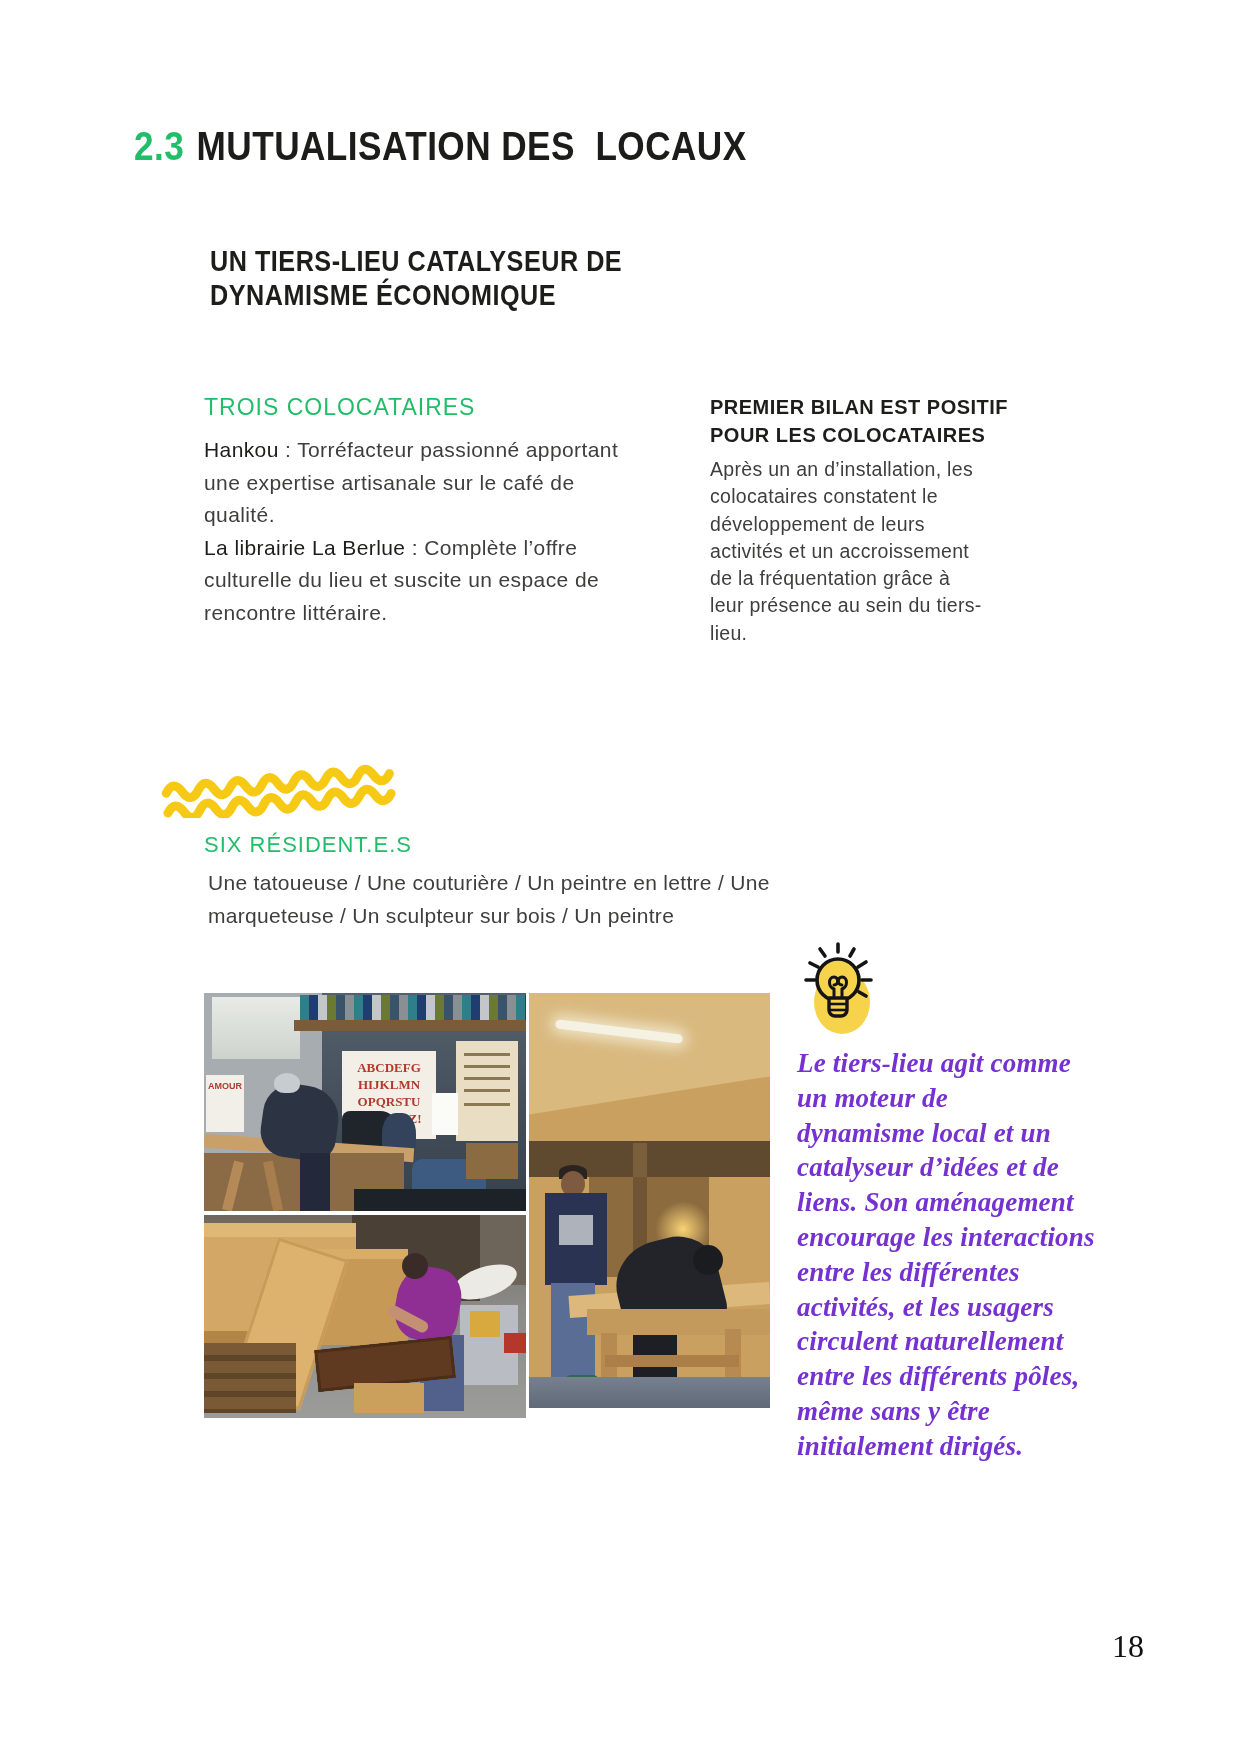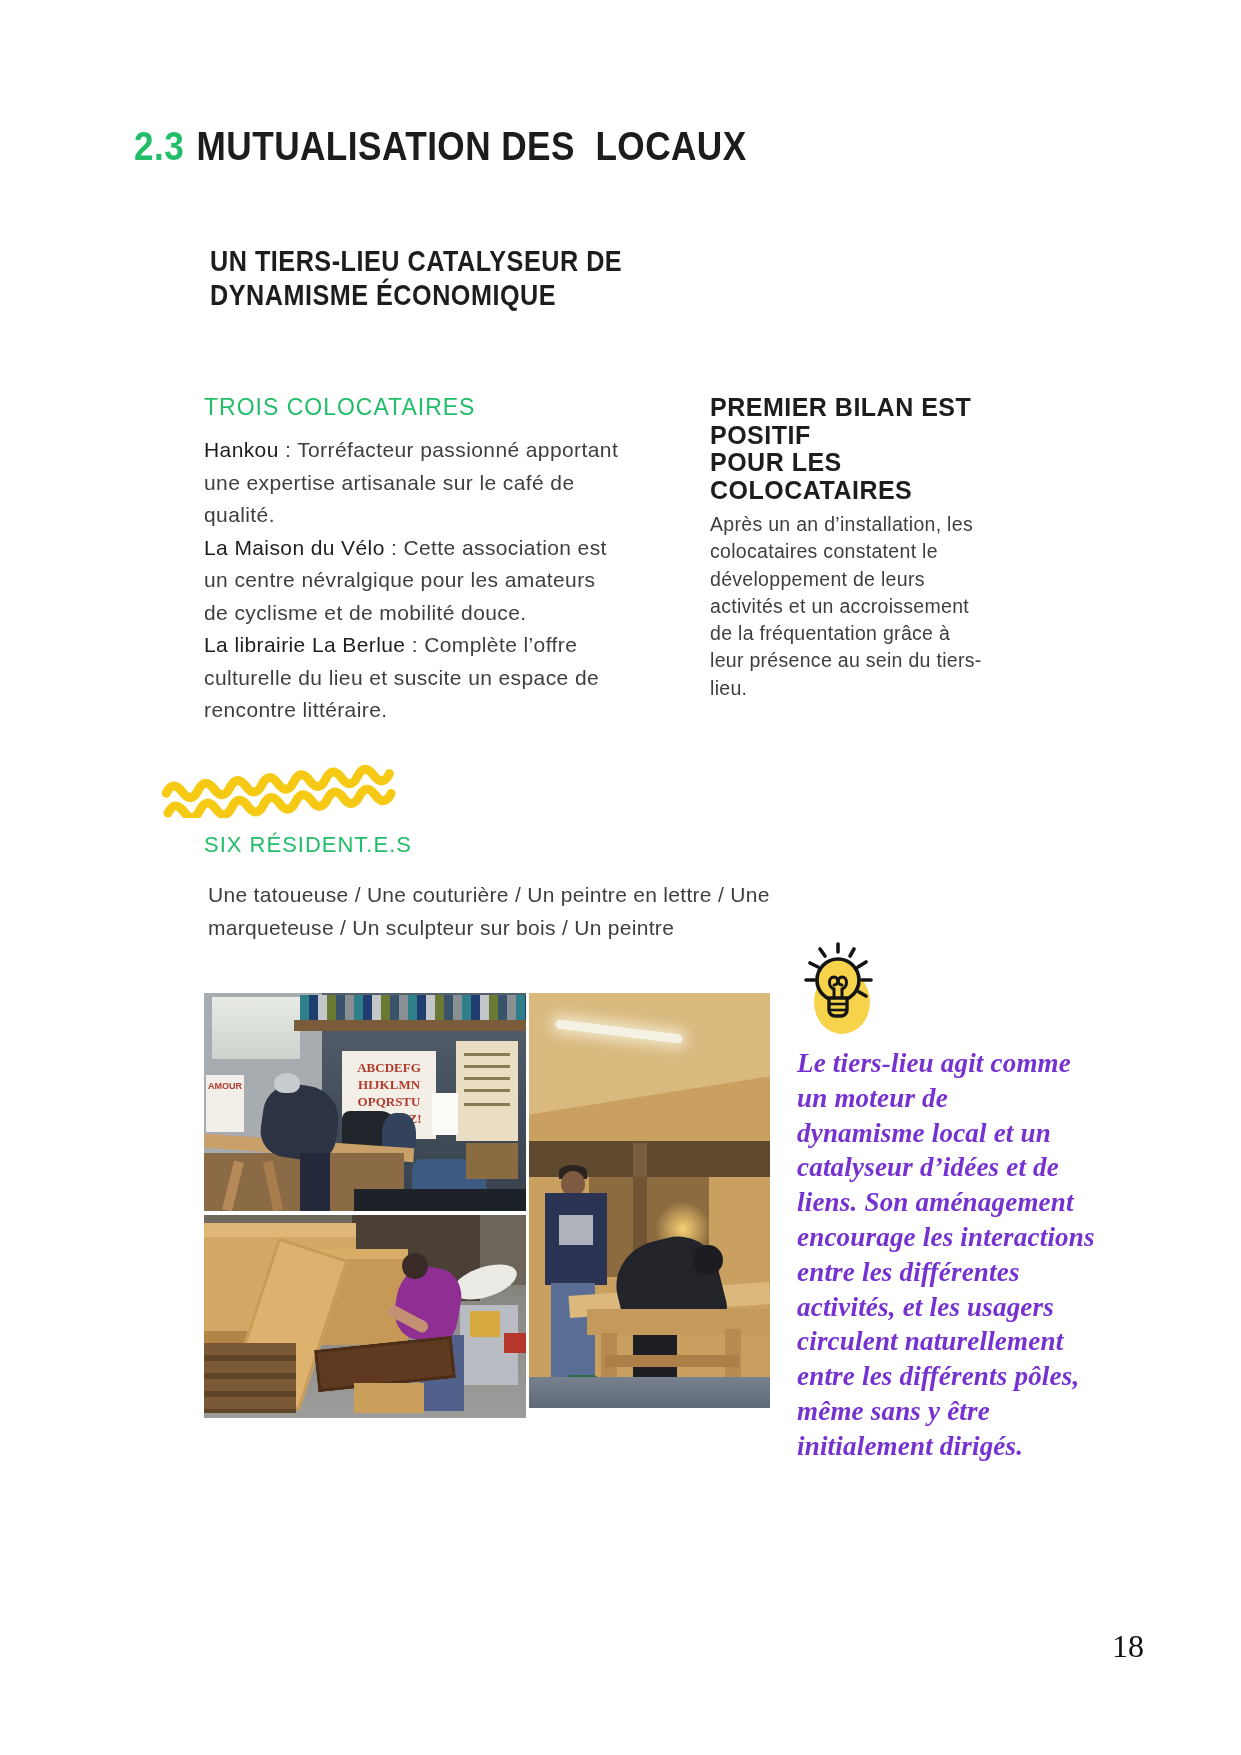--- a/index.html
+++ b/index.html
@@ -25,32 +25,32 @@
   .col-right{position:absolute; left:710px; top:394px; width:310px;}
   .green-h{
     margin:0 0 13px 0; font-size:23px; font-weight:normal; color:#22bd69;
     letter-spacing:1px;
   }
   .col-left p.item{
     margin:0; font-size:21px; line-height:32.5px; color:#3e3e3d; letter-spacing:0.4px;
   }
   .col-left p.item strong{color:#1d1d1b; font-weight:normal;}
   .dark-h{
-    margin:0; font-size:25px; font-weight:bold; color:#1d1d1b;
+    margin:0; font-size:20px; font-weight:bold; color:#1d1d1b;
     line-height:27.5px; letter-spacing:0.5px; white-space:pre-line;
   }
   .col-right .body{
     margin:7px 0 0 0; font-size:19.5px; line-height:27.3px; color:#3e3e3d;
     letter-spacing:0.3px; white-space:pre-line;
   }
   
   .squiggle{position:absolute; left:158px; top:752px;}
   
   .residents{position:absolute; left:204px; top:832px; width:700px;}
-  .residents .green-h{margin-bottom:20px; font-size:22px;}
+  .residents .green-h{margin-bottom:8px; font-size:22px;}
   .residents .body{
     margin:4px; font-size:21px; line-height:33px; color:#3e3e3d;
     letter-spacing:0.3px; white-space:pre-line;
   }
   
   .collage{position:absolute; left:204px; top:993px; width:566px; height:425px;}
   .photo{position:absolute; overflow:hidden;}
   .photo *{position:absolute;}
   .photo-tl{left:0; top:0; width:322px; height:218px; background:linear-gradient(180deg,#55616d 0%,#414c58 60%,#37414c 100%);}
   .photo-bl{left:0; top:222px; width:322px; height:203px; background:linear-gradient(180deg,#6e675c 0%,#8b8a86 45%,#9c9c9a 100%);}
@@ -145,21 +145,20 @@
 <div class="page">
 
   <h1 class="title"><span class="num">2.3</span><span>MUTUALISATION DES  LOCAUX</span></h1>
 
   <h2 class="subtitle">UN TIERS-LIEU CATALYSEUR DE
 DYNAMISME ÉCONOMIQUE</h2>
 
   <div class="col-left">
     <h3 class="green-h">TROIS COLOCATAIRES</h3>
     <p class="item"><strong>Hankou</strong> <span>: Torréfacteur passionné apportant une expertise artisanale sur le café de qualité.</span></p>
-    <p class="item"><strong>La Maison du Vélo</strong> <span>: Cette association est un centre névralgique pour les amateurs de cyclisme et de mobilité douce.</span></p>
     <p class="item"><strong>La librairie La Berlue</strong> <span>: Complète l’offre culturelle du lieu et suscite un espace de rencontre littéraire.</span></p>
   </div>
 
   <div class="col-right">
     <h3 class="dark-h">PREMIER BILAN EST POSITIF
 POUR LES COLOCATAIRES</h3>
     <p class="body">Après un an d’installation, les
 colocataires constatent le
 développement de leurs
 activités et un accroissement

